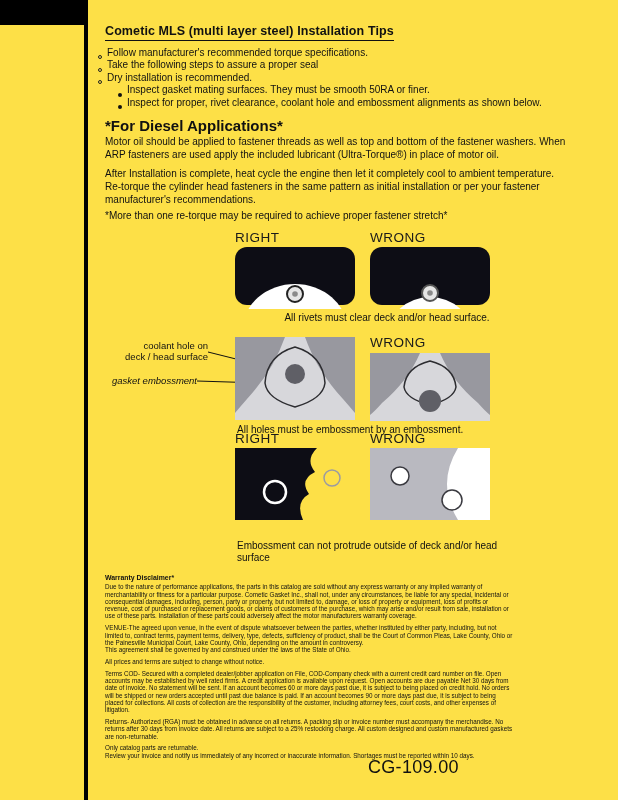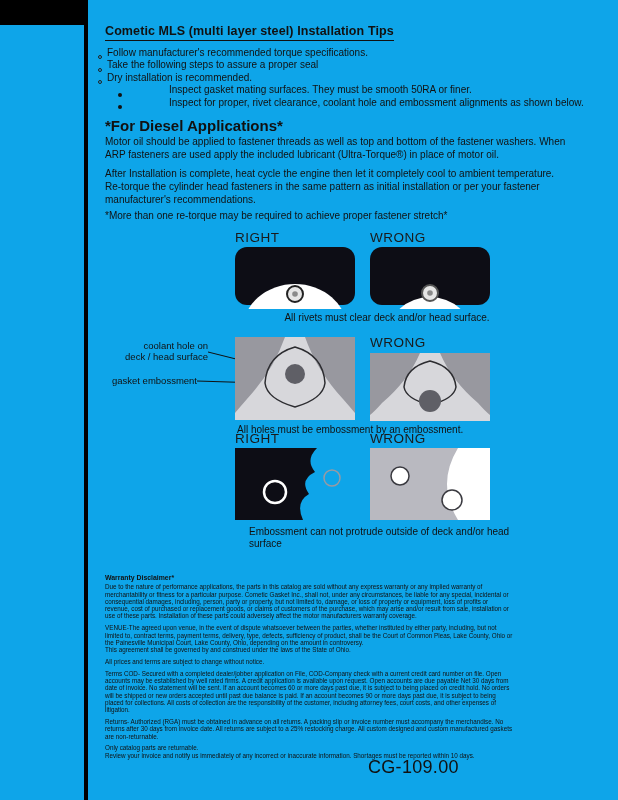--- a/index.html
+++ b/index.html
@@ -1,44 +1,44 @@
 <!DOCTYPE html>
 <html><head>
 <meta charset="utf-8">
 <style>
   * { margin:0; padding:0; box-sizing:border-box; }
   html,body { background:#ffffff; }
   body { font-family:"Liberation Sans", sans-serif; color:#111; }
-  .page { position:relative; width:618px; height:800px; background:#0ea5e9; overflow:hidden; }
+  .page { position:relative; width:618px; height:800px; background:#fde047; overflow:hidden; }
 
   .corner-mark { position:absolute; left:0; top:0; width:88px; height:25px; background:#000; }
   .left-rule { position:absolute; left:84px; top:0; width:4px; height:800px; background:#000; }
 
   .title { position:absolute; left:105px; top:24px; font-size:12.5px; font-weight:bold;
            border-bottom:1.5px solid #111; padding-bottom:2px; letter-spacing:.1px; }
 
   .tips { position:absolute; left:98px; top:47px; font-size:10px; line-height:12.4px; }
   .tip { display:flex; align-items:flex-end; }
-  .tip.sub { margin-left:20px;gap:42px; }
+  .tip.sub { margin-left:20px; }
   .m-open { width:4px; height:4px; border:1px solid #222; border-radius:50%; margin-right:5px; flex:0 0 auto; }
   .m-fill { width:4px; height:4px; background:#111; border-radius:50%; margin-right:5px; flex:0 0 auto; }
 
   .diesel-h { position:absolute; left:105px; top:117px; font-size:15px; font-weight:bold; }
   .para { position:absolute; left:105px; width:462px; font-size:10px; line-height:12.8px; }
   .p1 { top:136px; }
   .p2 { top:168px; }
   .note { position:absolute; left:105px; top:210px; font-size:10px; }
 
   .dg-h { position:absolute; width:120px; font-size:13.5px; letter-spacing:.5px; color:#1a1a1a; }
   .panel { position:absolute; }
   .caption { position:absolute; font-size:10px; line-height:12.2px; }
 
   .lbl { position:absolute; font-size:9.5px; line-height:10.8px; text-align:right; }
   .lbl-coolant { left:105px; top:341px; width:103px; }
-  .lbl-emboss  { left:105px; top:376px; width:92px; }
+  .lbl-emboss  { left:105px; top:376px; width:92px;font-style:italic; }
   .arrows { position:absolute; left:100px; top:333px; pointer-events:none; }
 
   .warranty { position:absolute; left:105px; top:574px; width:408px; font-size:6.3px; line-height:7.3px; }
   .warranty h3 { font-size:6.9px; margin-bottom:2px; }
   .warranty p { margin-bottom:4.5px; }
   .warranty p.tight { margin-bottom:0; }
 
   .footer { position:absolute; left:368px; top:757px; font-size:18px; letter-spacing:.3px; }
 </style>
 </head>
@@ -143,21 +143,21 @@
     <circle cx="97" cy="30" r="8" fill="none" stroke="#9a9aa2" stroke-width="1.5"></circle>
   </svg>
 
   <svg class="panel" style="left:370px; top:448px;" width="120" height="72" viewBox="0 0 120 72">
     <rect width="120" height="72" fill="#ffffff"></rect>
     <path d="M0,0 H88 Q66,36 88,72 H0 Z" fill="#b9b9c0"></path>
     <circle cx="30" cy="28" r="9" fill="#ffffff" stroke="#3a3a40" stroke-width="1.5"></circle>
     <circle cx="82" cy="52" r="10" fill="#ffffff" stroke="#3a3a40" stroke-width="1.5"></circle>
   </svg>
 
-  <p class="caption" style="left:237px; top:526px; width:262px;margin-left:12px;">Embossment can not protrude outside of deck and/or head surface</p>
+  <p class="caption" style="left:237px; top:540px; width:262px;">Embossment can not protrude outside of deck and/or head surface</p>
 
   <div class="warranty">
     <h3>Warranty Disclaimer*</h3>
     <p>Due to the nature of performance applications, the parts in this catalog are sold without any express warranty or any implied warranty of merchantability or fitness for a particular purpose.  Cometic Gasket Inc., shall not, under any circumstances, be liable for any special, incidental or consequential damages, including, person, party or property, but not limited to, damage, or loss of property or equipment, loss of profits or revenue, cost of purchased or replacement goods, or claims of customers of the purchase, which may arise and/or result from sale, installation or use of these parts.  Installation of these parts could adversely affect the motor manufacturers warranty coverage.</p>
     <p class="tight">VENUE-The agreed upon venue, in the event of dispute whatsoever between the parties, whether instituted by either party, including, but not limited to, contract terms, payment terms, delivery, type, defects, sufficiency of product, shall be the Court of Common Pleas, Lake County, Ohio or the Painesville Municipal Court, Lake County, Ohio, depending on the amount in controversy.</p>
     <p>This agreement shall be governed by and construed under the laws of the State of Ohio.</p>
     <p>All prices and terms are subject to change without notice.</p>
     <p>Terms COD- Secured with a completed dealer/jobber application on File, COD-Company check with a current credit card number on file.  Open accounts may be established by well rated firms.  A credit application is available upon request.  Open accounts are due payable Net 30 days from date of invoice.  No statement will be sent.  If an account becomes 60 or more days past due, it is subject to being placed on credit hold.  No orders will be shipped or new orders accepted until past due balance is paid.  If an account becomes 90 or more days past due, it is subject to being placed for collections.  All costs of collection are the responsibility of the customer, including attorney fees, court costs, and other expenses of litigation.</p>
     <p>Returns- Authorized (RGA) must be obtained in advance on all returns.  A packing slip or invoice number must accompany the merchandise.  No returns after 30 days from invoice date.  All returns are subject to a 25% restocking charge.  All custom designed and custom manufactured gaskets are non-returnable.</p>
     <p class="tight">Only catalog parts are returnable.</p>

